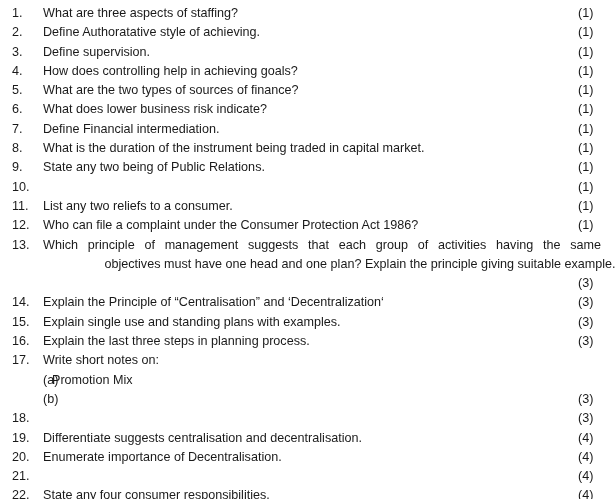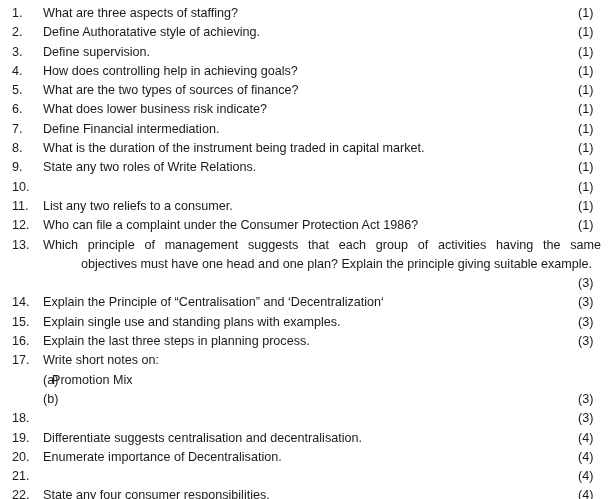--- a/index.html
+++ b/index.html
@@ -1,21 +1,21 @@
 <!DOCTYPE html>
 <html><head>
   <meta charset="utf-8">
   <style>
     html, body { margin: 0; padding: 0; background: #ffffff; }
     body { width: 616px; height: 499px; overflow: hidden; position: relative;
       font-family: "Liberation Sans", sans-serif; color: #1a1a1a; font-size: 12.6px; }
     #sheet { position: absolute; left: 0; top: 4px; width: 616px; }
     .row { position: relative; height: 19.3px; line-height: 19.3px; white-space: nowrap; }
     .num { position: absolute; left: 12px; width: 28px; }
-    .text { position: absolute; left: 43px; }
+    .text { position: absolute; left: 43px; text-align: center; }
     .marks { position: absolute; left: 578px; }
     .sub .label { position: absolute; left: 43px; }
     .sub .text { left: 52px; }
   </style>
 </head>
 <body>
 
 <div id="sheet">
 
   <div class="row">
@@ -53,21 +53,21 @@
     <span class="text">Define Financial intermediation.</span>
     <span class="marks">(1)</span>
   </div>
   <div class="row">
     <span class="num">8.</span>
     <span class="text">What is the duration of the instrument being traded in capital market.</span>
     <span class="marks">(1)</span>
   </div>
   <div class="row">
     <span class="num">9.</span>
-    <span class="text">State any two roles of Write Relations.</span>
+    <span class="text">State any two being of Public Relations.</span>
     <span class="marks">(1)</span>
   </div>
   <div class="row">
     <span class="num">10.</span>
     <span class="marks">(1)</span>
   </div>
   <div class="row">
     <span class="num">11.</span>
     <span class="text">List any two reliefs to a consumer.</span>
     <span class="marks">(1)</span>

